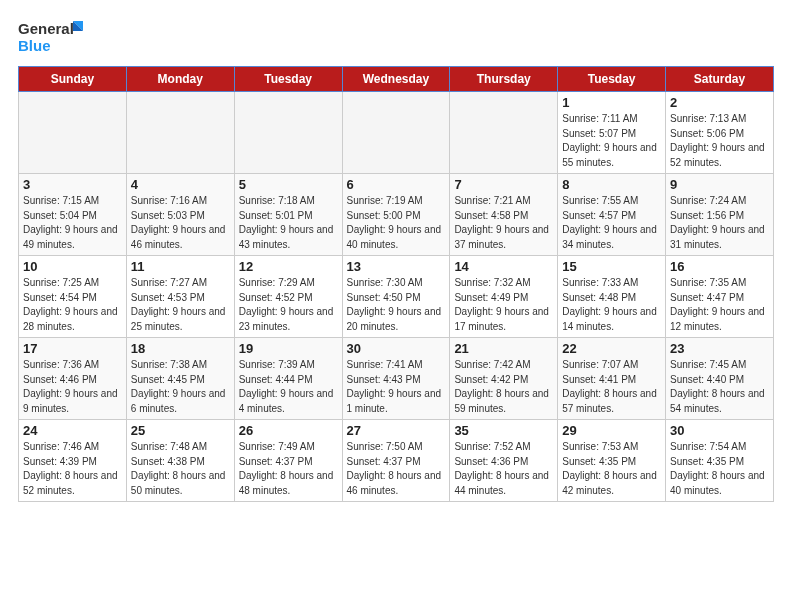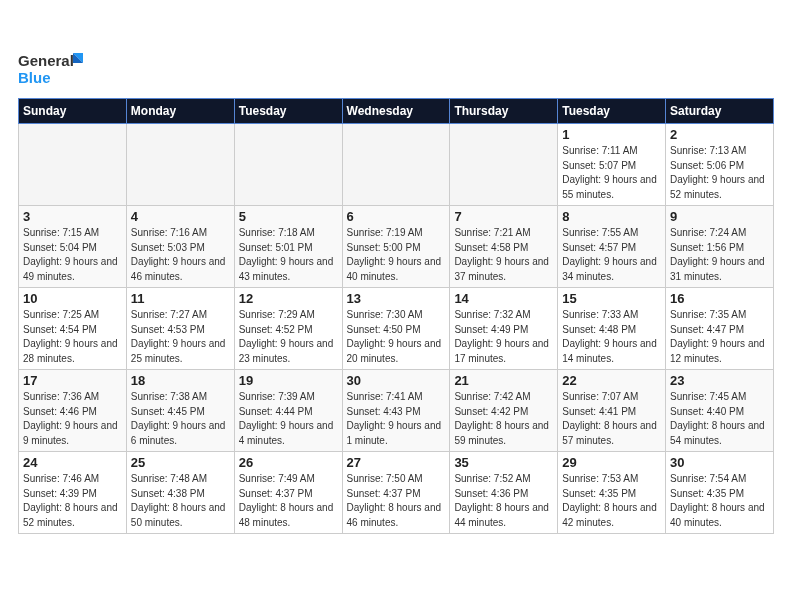--- a/index.html
+++ b/index.html
@@ -18,47 +18,46 @@
     .header {
       display: flex;
       justify-content: space-between;
       align-items: flex-start;
       margin-bottom: 8px;
     }
     .logo {
       display: flex;
       align-items: flex-end;
       gap: 2px;
-      margin-top: 32px;
     }
     .title-block {
       text-align: right;
     }
     .month-title {
       font-size: 32px;
       font-weight: normal;
       color: #333;
       line-height: 1.1;
     }
     .location {
       font-size: 15px;
       color: #555;
     }
     .calendar {
       width: 100%;
       border-collapse: collapse;
       table-layout: fixed;
     }
     .calendar th {
-      background: #0f172a;
+      background: #b91c1c;
       color: #fff;
       font-size: 12px;
       font-weight: bold;
       padding: 5px 4px;
-      text-align: left;
+      text-align: center;
       border: 1px solid #5585d4;
     }
     .calendar td {
       border: 1px solid #ccc;
       vertical-align: top;
       padding: 3px 4px;
       font-size: 9.5px;
       color: #333;
       background: #fff;
       height: 82px;

